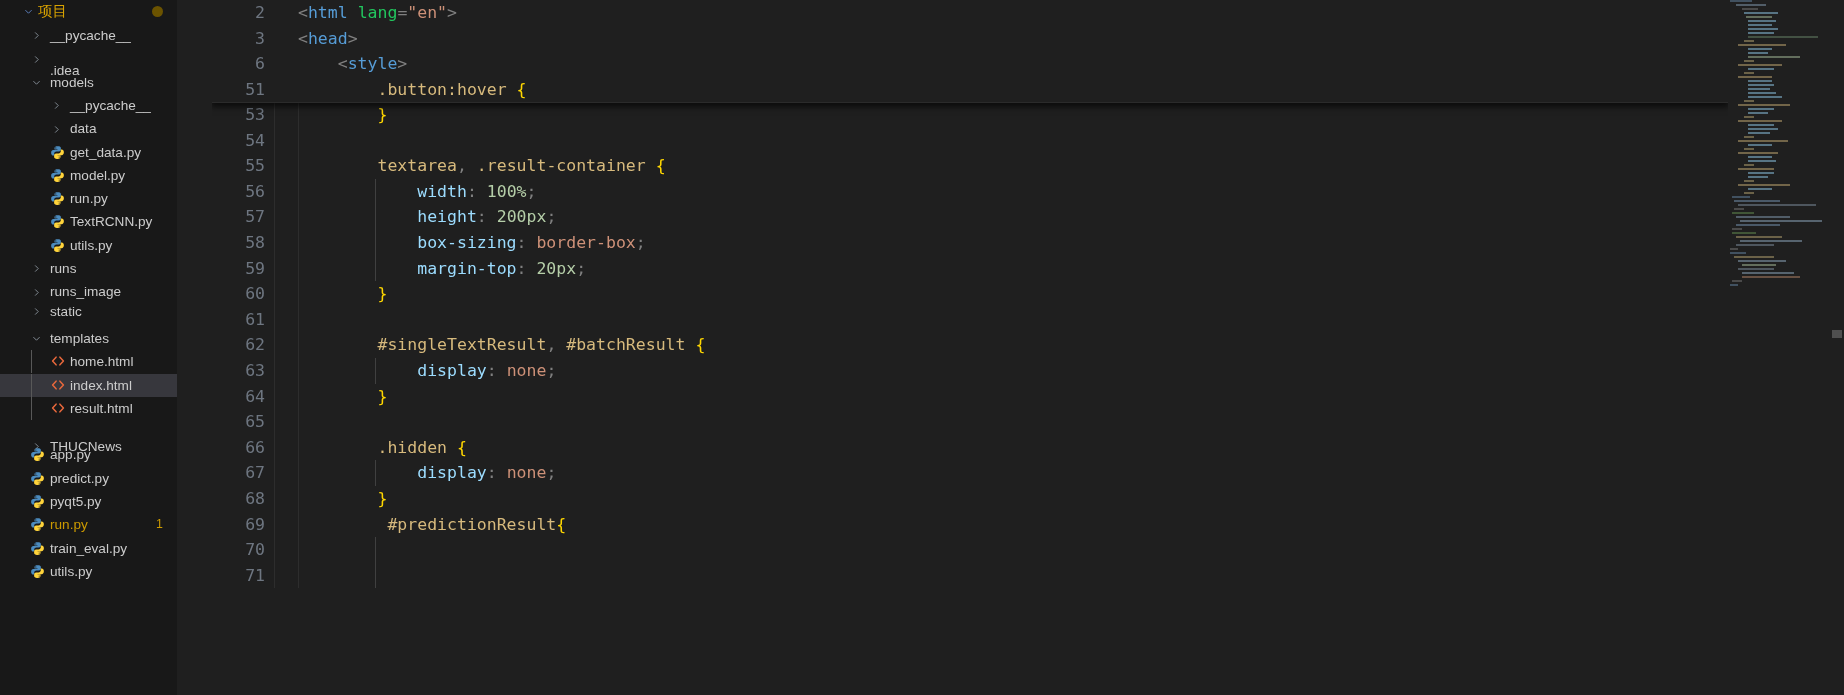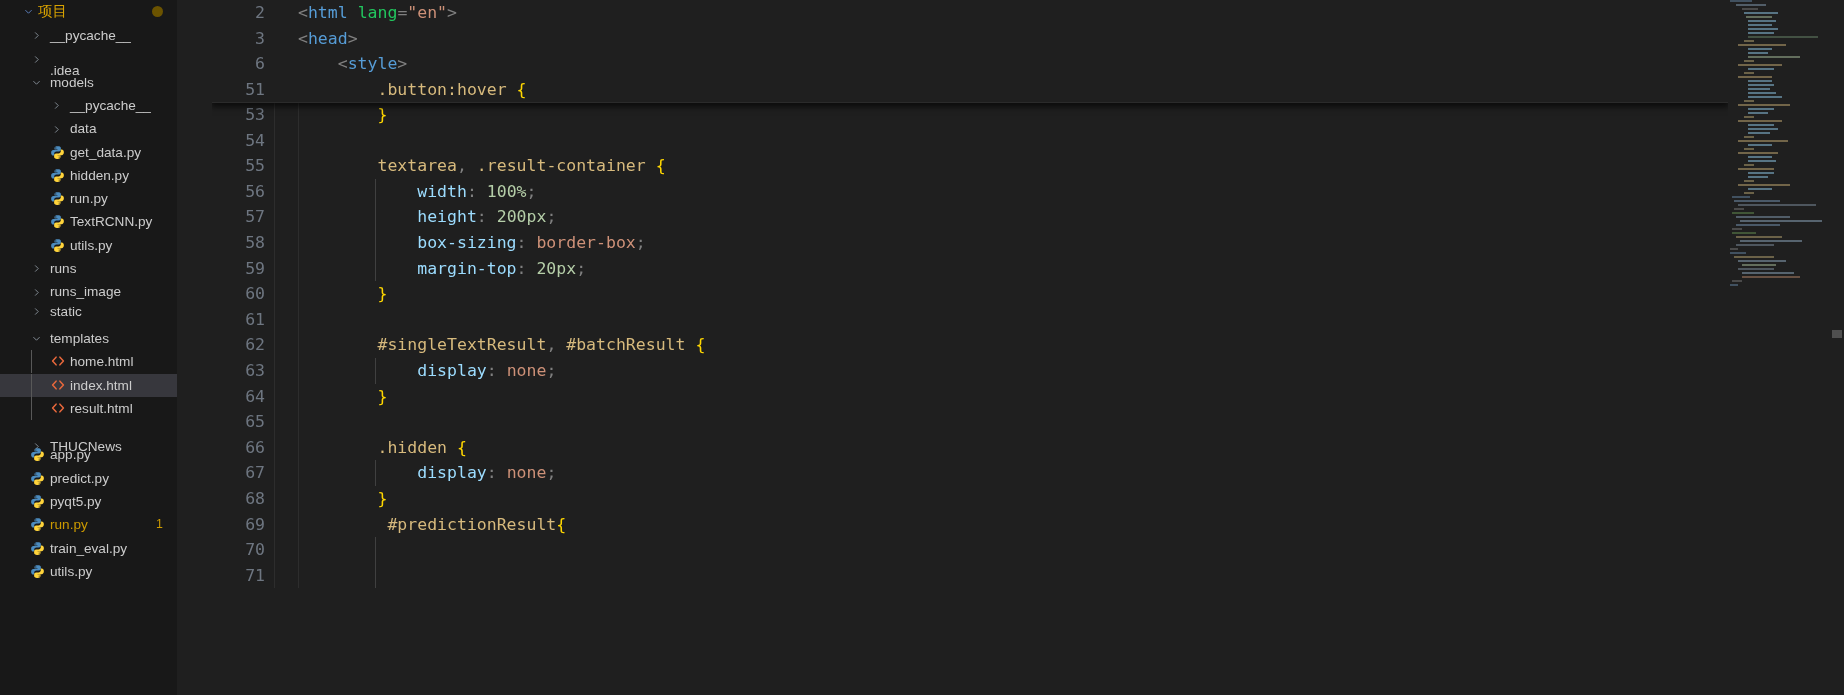--- a/index.html
+++ b/index.html
@@ -159,21 +159,21 @@
             <path d="M7.9 1.2c-1.7 0-3.1.5-3.1 1.9v1.6h3.2v.5H3.5c-1.3 0-2.3 1-2.3 3s1 3 2.3 3h1V9.3c0-1.3 1.1-2.3 2.4-2.3h2.6c1.2 0 2.1-.9 2.1-2.1V3.1c0-1.3-1.2-1.9-3-1.9zM6.2 2.5c.3 0 .6.3.6.6s-.3.6-.6.6-.6-.3-.6-.6.3-.6.6-.6z" fill="#4b8bbe"></path>
             <path d="M8.1 14.8c1.7 0 3.1-.5 3.1-1.9v-1.6H8v-.5h4.5c1.3 0 2.3-1 2.3-3s-1-3-2.3-3h-1v1.9c0 1.3-1.1 2.3-2.4 2.3H6.5c-1.2 0-2.1.9-2.1 2.1v1.8c0 1.3 1.2 1.9 3 1.9zm1.7-1.3c-.3 0-.6-.3-.6-.6s.3-.6.6-.6.6.3.6.6-.3.6-.6.6z" fill="#ffd43b"></path>
           </svg></span>
         <span class="tw lbl" style="left:70px;">get_data.py</span>
       </div>
       <div class="tree-row" style="position:absolute;left:0;top:163.8px;width:177px;">
         <span class="tw py-ico" style="left:50px;top:4px;height:16px;line-height:16px;"><svg width="15" height="15" viewBox="0 0 16 16">
             <path d="M7.9 1.2c-1.7 0-3.1.5-3.1 1.9v1.6h3.2v.5H3.5c-1.3 0-2.3 1-2.3 3s1 3 2.3 3h1V9.3c0-1.3 1.1-2.3 2.4-2.3h2.6c1.2 0 2.1-.9 2.1-2.1V3.1c0-1.3-1.2-1.9-3-1.9zM6.2 2.5c.3 0 .6.3.6.6s-.3.6-.6.6-.6-.3-.6-.6.3-.6.6-.6z" fill="#4b8bbe"></path>
             <path d="M8.1 14.8c1.7 0 3.1-.5 3.1-1.9v-1.6H8v-.5h4.5c1.3 0 2.3-1 2.3-3s-1-3-2.3-3h-1v1.9c0 1.3-1.1 2.3-2.4 2.3H6.5c-1.2 0-2.1.9-2.1 2.1v1.8c0 1.3 1.2 1.9 3 1.9zm1.7-1.3c-.3 0-.6-.3-.6-.6s.3-.6.6-.6.6.3.6.6-.3.6-.6.6z" fill="#ffd43b"></path>
           </svg></span>
-        <span class="tw lbl" style="left:70px;">hidden.py</span>
+        <span class="tw lbl" style="left:70px;">model.py</span>
       </div>
       <div class="tree-row" style="position:absolute;left:0;top:187.1px;width:177px;">
         <span class="tw py-ico" style="left:50px;top:4px;height:16px;line-height:16px;"><svg width="15" height="15" viewBox="0 0 16 16">
             <path d="M7.9 1.2c-1.7 0-3.1.5-3.1 1.9v1.6h3.2v.5H3.5c-1.3 0-2.3 1-2.3 3s1 3 2.3 3h1V9.3c0-1.3 1.1-2.3 2.4-2.3h2.6c1.2 0 2.1-.9 2.1-2.1V3.1c0-1.3-1.2-1.9-3-1.9zM6.2 2.5c.3 0 .6.3.6.6s-.3.6-.6.6-.6-.3-.6-.6.3-.6.6-.6z" fill="#4b8bbe"></path>
             <path d="M8.1 14.8c1.7 0 3.1-.5 3.1-1.9v-1.6H8v-.5h4.5c1.3 0 2.3-1 2.3-3s-1-3-2.3-3h-1v1.9c0 1.3-1.1 2.3-2.4 2.3H6.5c-1.2 0-2.1.9-2.1 2.1v1.8c0 1.3 1.2 1.9 3 1.9zm1.7-1.3c-.3 0-.6-.3-.6-.6s.3-.6.6-.6.6.3.6.6-.3.6-.6.6z" fill="#ffd43b"></path>
           </svg></span>
         <span class="tw lbl" style="left:70px;">run.py</span>
       </div>
       <div class="tree-row" style="position:absolute;left:0;top:210.4px;width:177px;">
         <span class="tw py-ico" style="left:50px;top:4px;height:16px;line-height:16px;"><svg width="15" height="15" viewBox="0 0 16 16">

